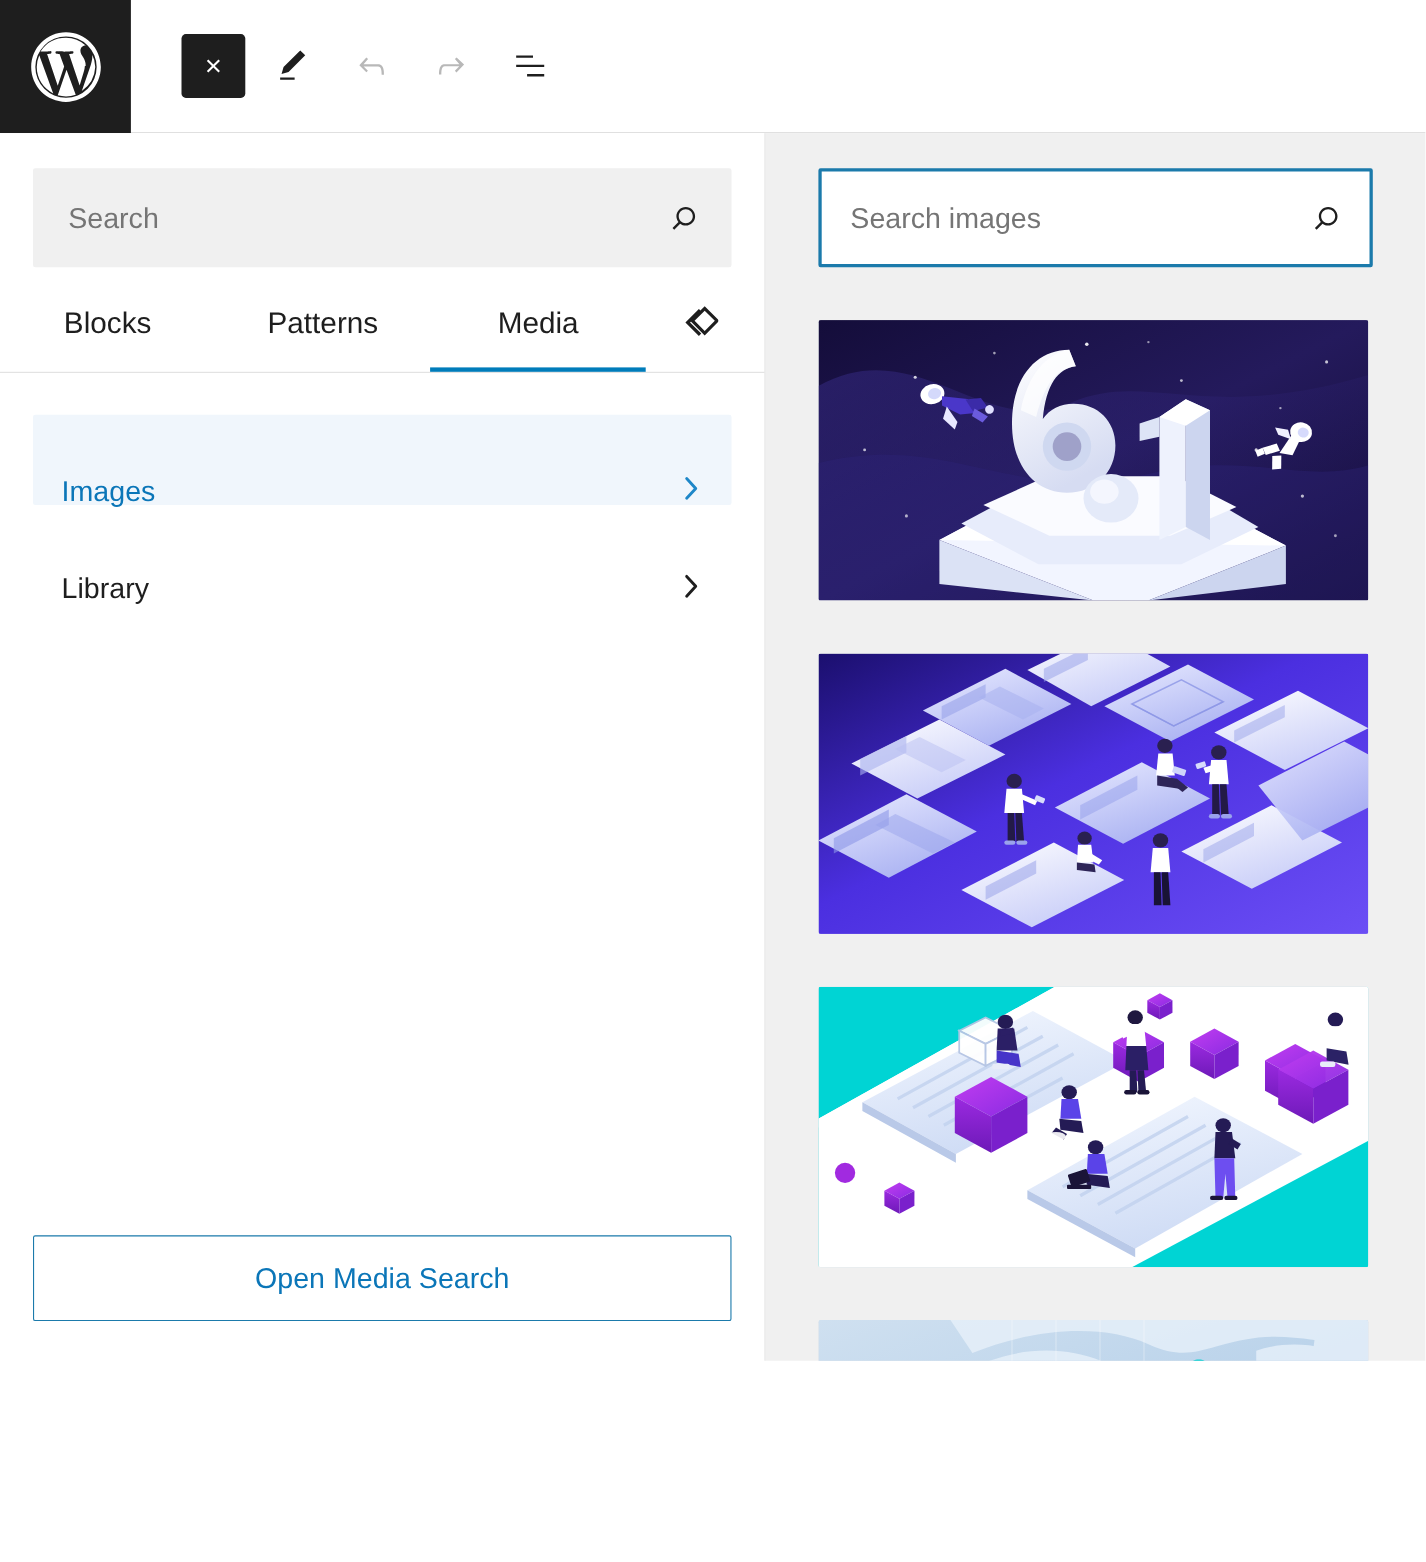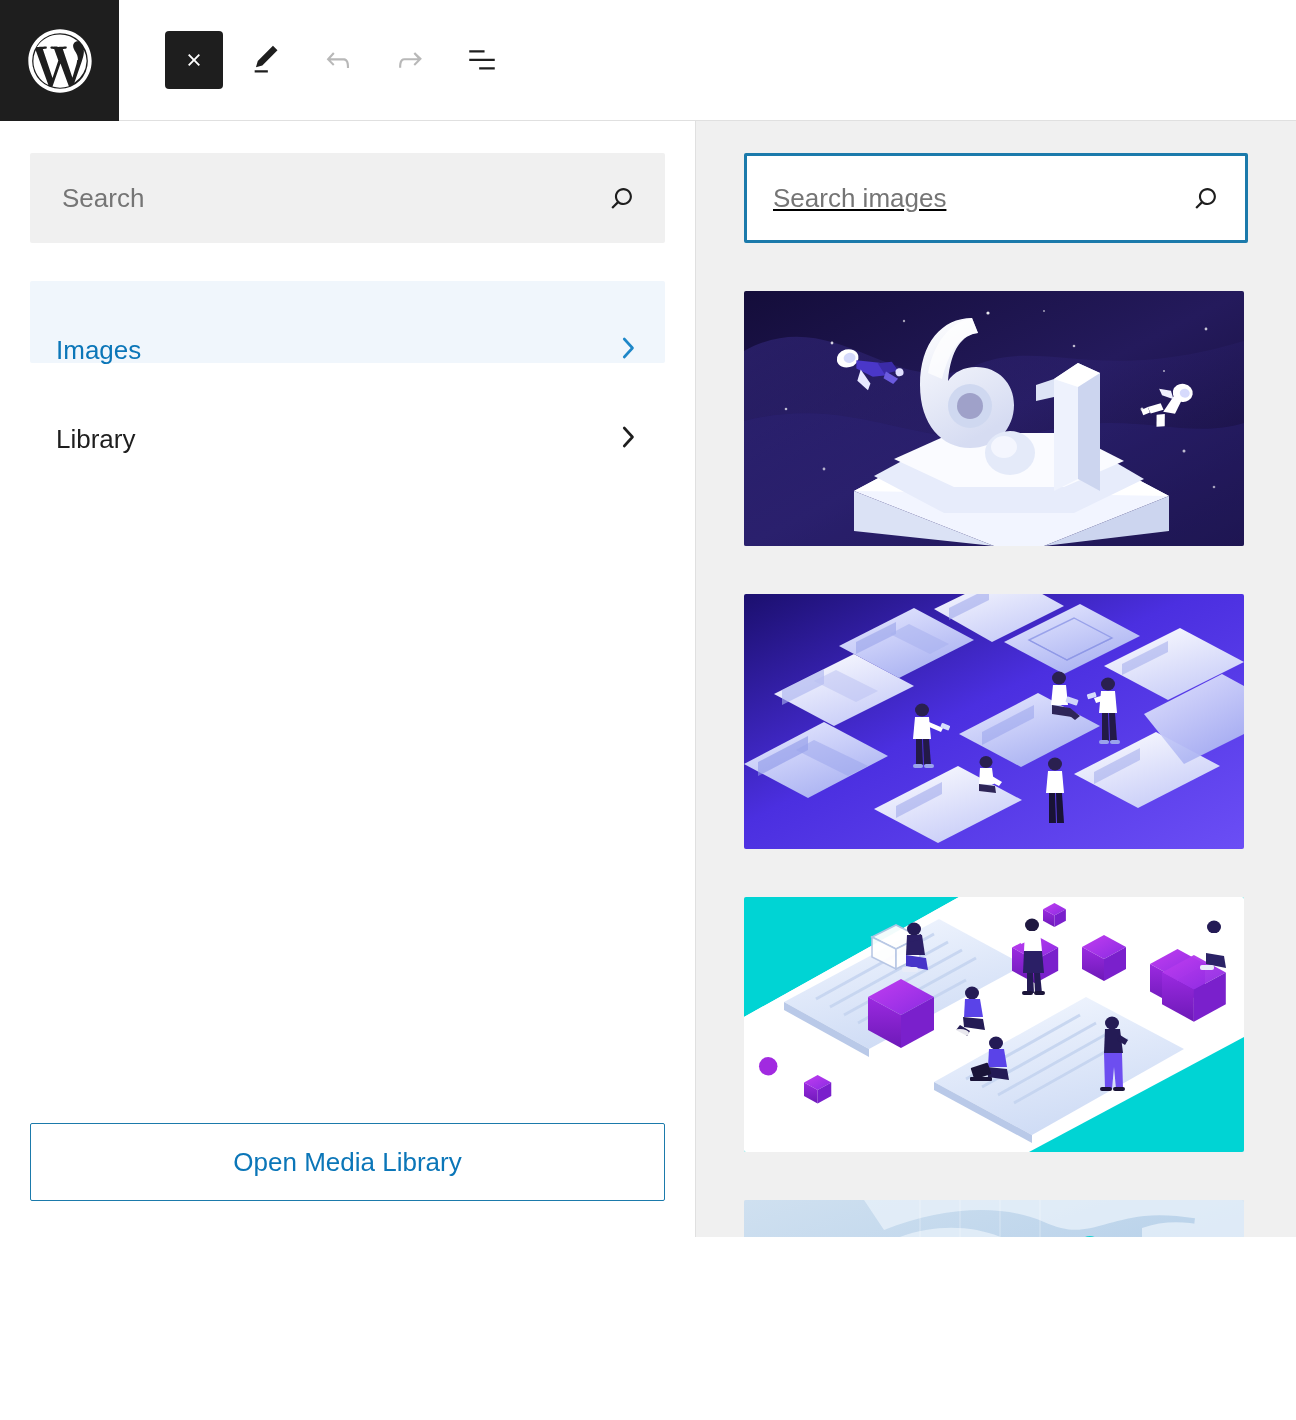--- a/index.html
+++ b/index.html
@@ -209,21 +209,20 @@
 
   .img-search-box {
     height: 90px;
     background: #ffffff;
     border: 3px solid #1b7aab;
     border-radius: 2px;
     display: flex;
     align-items: center;
     padding: 0 22px 0 26px;
     cursor: text;
-    text-decoration: underline;
   }
   .img-search-box input {
     flex: 1 1 auto;
     border: none;
     outline: none;
     background: transparent;
     font-family: "Liberation Sans", sans-serif;
     font-size: 26px;
     color: #1e1e1e;
     padding: 0;
@@ -320,20 +319,33 @@
         <div class="search-box">
           <input type="text" value="" placeholder="Search" style="">
           <span class="search-ico">
             <svg width="34" height="34" viewBox="0 0 24 24" aria-hidden="true">
               <path d="M13 5c-3.3 0-6 2.7-6 6 0 1.4.5 2.7 1.3 3.7l-3.8 3.8 1.1 1.1 3.8-3.8c1 .8 2.3 1.2 3.6 1.2 3.3 0 6-2.7 6-6S16.3 5 13 5zm0 10.5c-2.5 0-4.5-2-4.5-4.5s2-4.5 4.5-4.5 4.5 2 4.5 4.5-2 4.5-4.5 4.5z" fill="#1e1e1e"></path>
             </svg>
           </span>
         </div>
       </div>
 
+      <div class="tabs">
+        <button class="tab">Blocks</button>
+        <button class="tab">Patterns</button>
+        <button class="tab active">Media</button>
+        <button class="tabs-icon-btn">
+          <span>
+            <svg width="46" height="46" viewBox="0 0 24 24" aria-hidden="true">
+              <path d="M14.8 4.6l-6.4 6.4 6.4 6.4 1.1-1.1-5.3-5.3 5.3-5.3z" fill="#1e1e1e"></path>
+              <rect x="13.4" y="6.1" width="8.3" height="8.3" transform="rotate(45 17.55 10.25)" fill="none" stroke="#1e1e1e" stroke-width="1.5"></rect>
+            </svg>
+          </span>
+        </button>
+      </div>
 
       <div class="cat-list">
 
         <button class="cat-item selected">
           <span class="cat-label">Images</span>
           <span class="chev">
             <svg width="30" height="30" viewBox="0 0 24 24" aria-hidden="true">
               <path d="M9 4.8l6.6 7.2L9 19.2" fill="none" stroke="#1e87c8" stroke-width="2.1" stroke-linecap="round" stroke-linejoin="round"></path>
             </svg>
           </span>
@@ -345,21 +357,21 @@
             <svg width="30" height="30" viewBox="0 0 24 24" aria-hidden="true">
               <path d="M9 4.8l6.6 7.2L9 19.2" fill="none" stroke="#1e1e1e" stroke-width="2.1" stroke-linecap="round" stroke-linejoin="round"></path>
             </svg>
           </span>
         </button>
 
 
       </div>
 
       <div class="left-footer">
-        <button class="media-lib-btn">Open Media Library</button>
+        <button class="media-lib-btn">Open Media Search</button>
       </div>
 
     </div>
 
     <div class="right-panel">
 
       <div class="img-search-box">
         <input type="text" value="" autofocus="" placeholder="Search images" style="">
         <span class="search-ico">
           <svg width="34" height="34" viewBox="0 0 24 24" aria-hidden="true">

